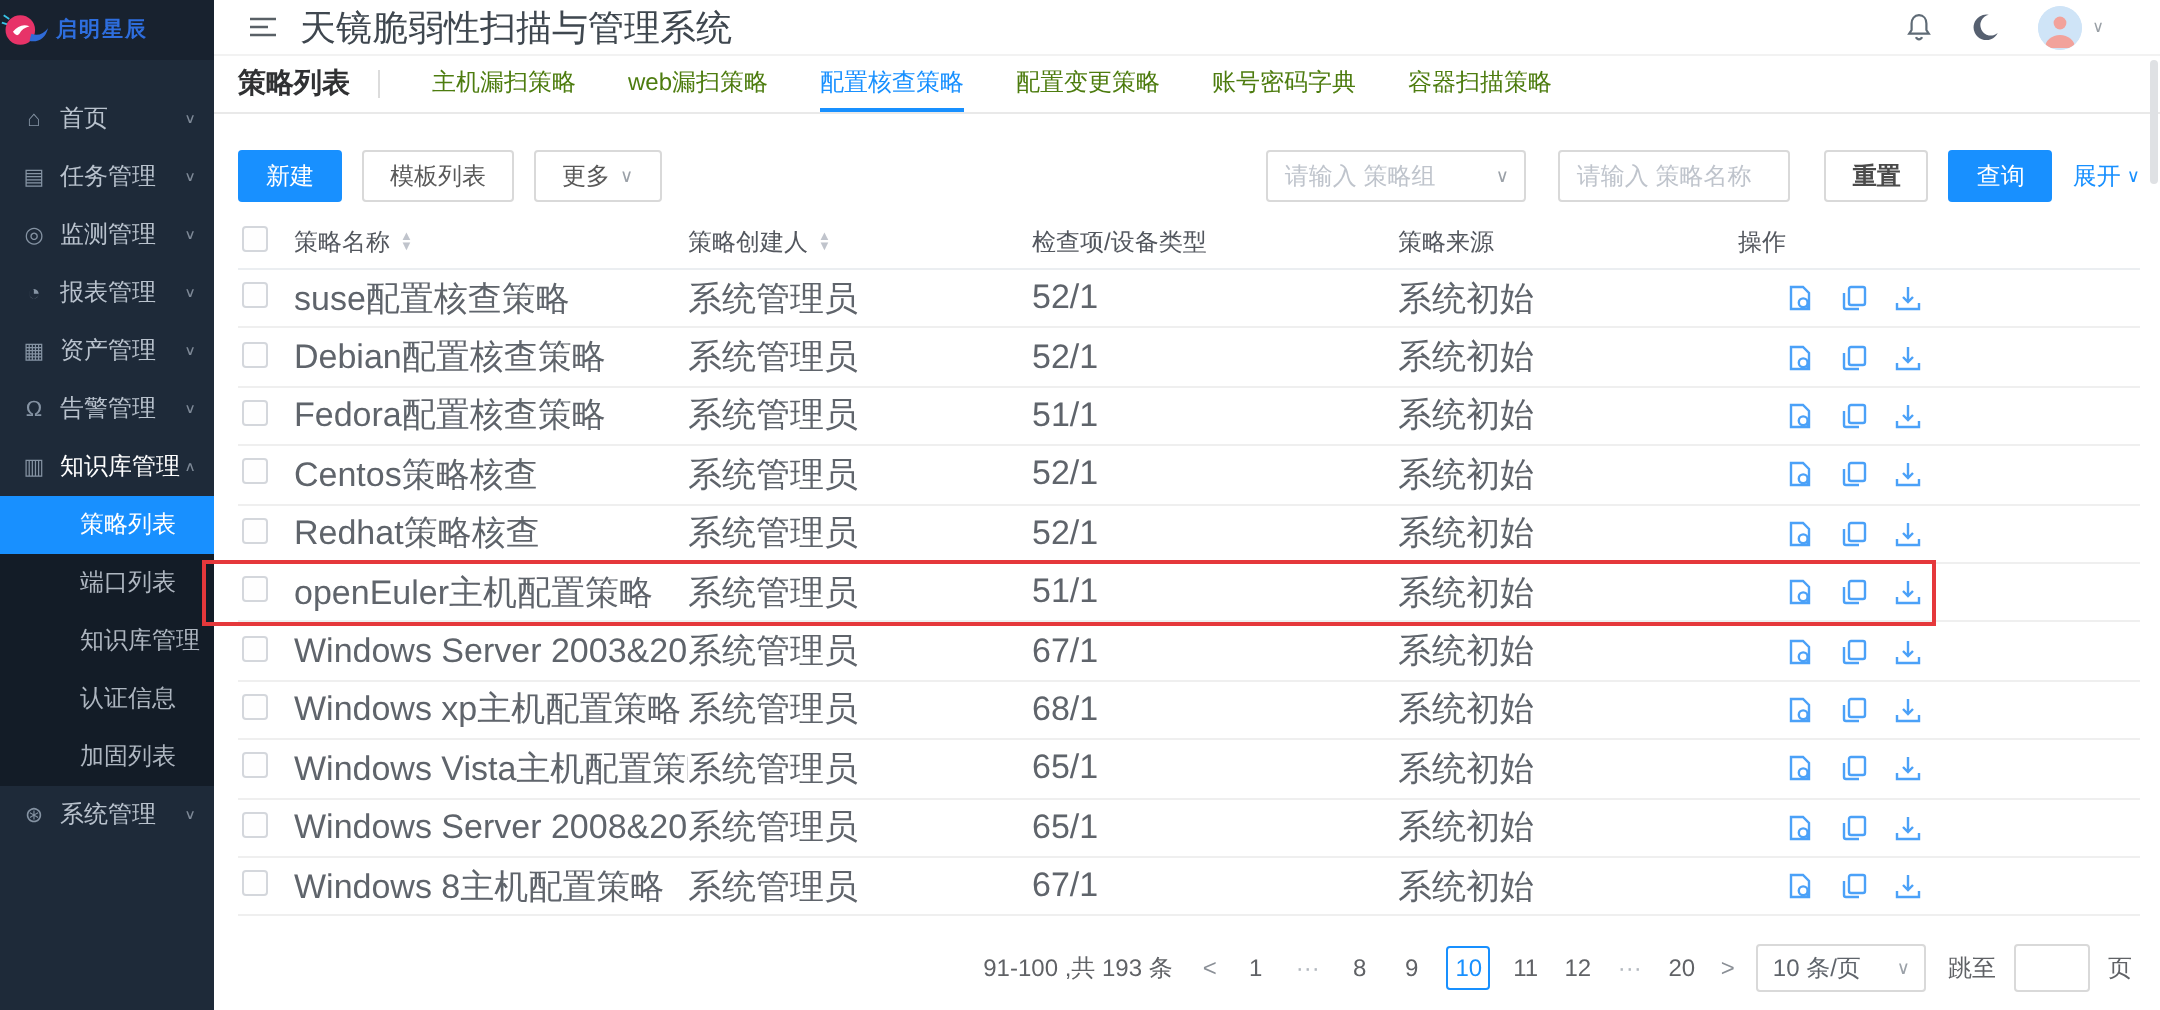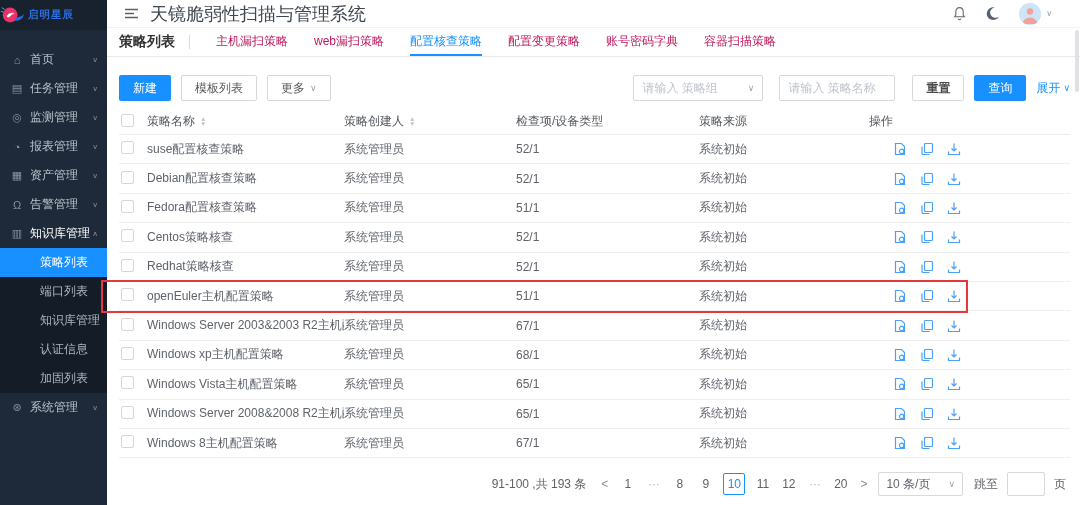--- a/index.html
+++ b/index.html
@@ -26,21 +26,21 @@
   .topbar-title { font-size:18px; color:#3f474f; margin-left:11px; flex:1; }
   .top-actions { display:flex; align-items:center; gap:19px; padding-right:16px; }
   .icon-btn { display:inline-flex; align-items:center; cursor:pointer; }
   .avatar-wrap { display:flex; align-items:center; gap:5px; cursor:pointer; }
   .avatar { width:22px; height:22px; border-radius:50%; background:#cfe4f7; overflow:hidden; display:inline-flex; }
   .tiny-caret { font-size:8px; color:#9aa0a6; }
 
   .tabbar { height:29px; display:flex; align-items:center; padding-left:12px; border-bottom:1px solid #e9e9e9; }
   .page-title { font-size:14px; font-weight:bold; color:#303133; margin-right:14px; }
   .tab-divider { width:1px; height:14px; background:#dcdcdc; margin-right:13px; }
-  .tab { font-size:12px; color:#be185d; margin:0 13px; height:100%; display:flex; align-items:center; border-bottom:2px solid transparent; cursor:pointer; white-space:nowrap; }
+  .tab { font-size:12px; color:#4d7c0f; margin:0 13px; height:100%; display:flex; align-items:center; border-bottom:2px solid transparent; cursor:pointer; white-space:nowrap; }
   .tab.active { color:#1890ff; border-bottom-color:#1890ff; }
 
   .content { position:absolute; top:58px; left:0; right:0; bottom:0; }
 
   
   .toolbar { display:flex; align-items:center; padding:17px 10px 0 12px; }
   .btn { height:26px; font-size:12px; border-radius:2px; display:inline-flex; align-items:center; justify-content:center; cursor:pointer; white-space:nowrap; }
   .btn-primary { background:#1890ff; color:#fff; padding:0 14px; border:none; }
   .btn-outline { background:#fff; color:#595959; border:1px solid #d9d9d9; padding:0 13px; margin-left:10px; }
   .caret { font-size:9px; margin-left:5px; color:#9ba1a8; }
@@ -51,21 +51,21 @@
   .text-input::placeholder { color:#bfc4cc; }
   .btn-reset { margin-left:7px; font-weight:bold; color:#4a4a4a; }
   .link-expand { color:#1890ff; font-size:12px; display:flex; align-items:center; gap:2px; cursor:pointer; }
   .link-expand .caret { color:#1890ff; margin-left:1px; }
 
   
   .table { margin:8px 10px 0 12px; }
   .thead,.trow { display:grid; grid-template-columns:28px 197px 172px 183px 170px auto; align-items:center; }
   .thead { height:26px; border-bottom:1px solid #ebeef1; }
   .th { font-size:12px; color:#53575e; display:flex; align-items:center; gap:3px; }
-  .trow { height:29.4px; border-bottom:1px solid #efefef; font-size:12px; color:#5f646b; }
+  .trow { height:29.4px; border-bottom:1px solid #efefef; font-size:17px; color:#5f646b; }
   .checkbox { width:13px; height:13px; border:1px solid #d4d7dc; border-radius:2px; background:#fefefe; margin-left:2px; display:inline-block; cursor:pointer; }
   .sort-caret { display:inline-flex; flex-direction:column; line-height:4.5px; font-size:6.5px; color:#c0c4cc; margin-left:2px; }
   .cell { white-space:nowrap; overflow:hidden; }
   .ops { display:flex; gap:13px; padding-left:24px; }
   .op-icon { display:inline-flex; cursor:pointer; }
 
   
   .pagination { position:absolute; right:14px; bottom:9px; display:flex; align-items:center; gap:9px; font-size:12px; color:#606266; }
   .total-text { margin-right:4px; }
   .page-arrow { color:#8a8f96; cursor:pointer; padding:0 2px; }

